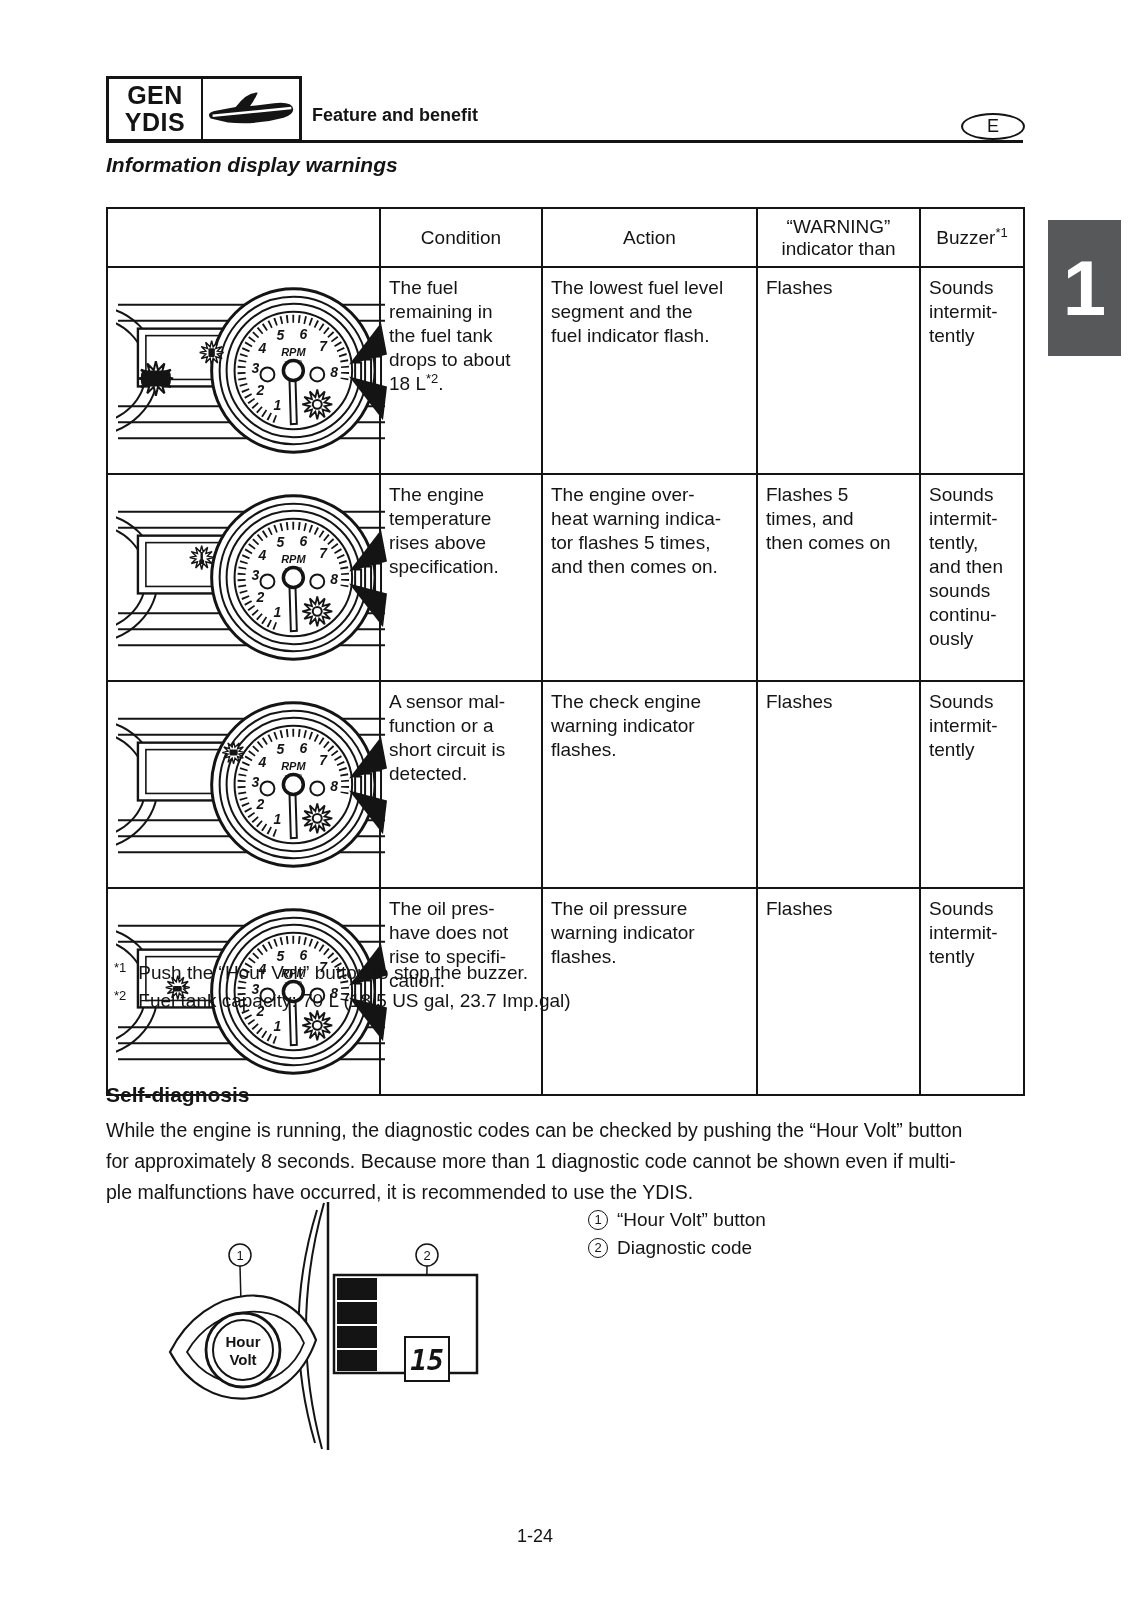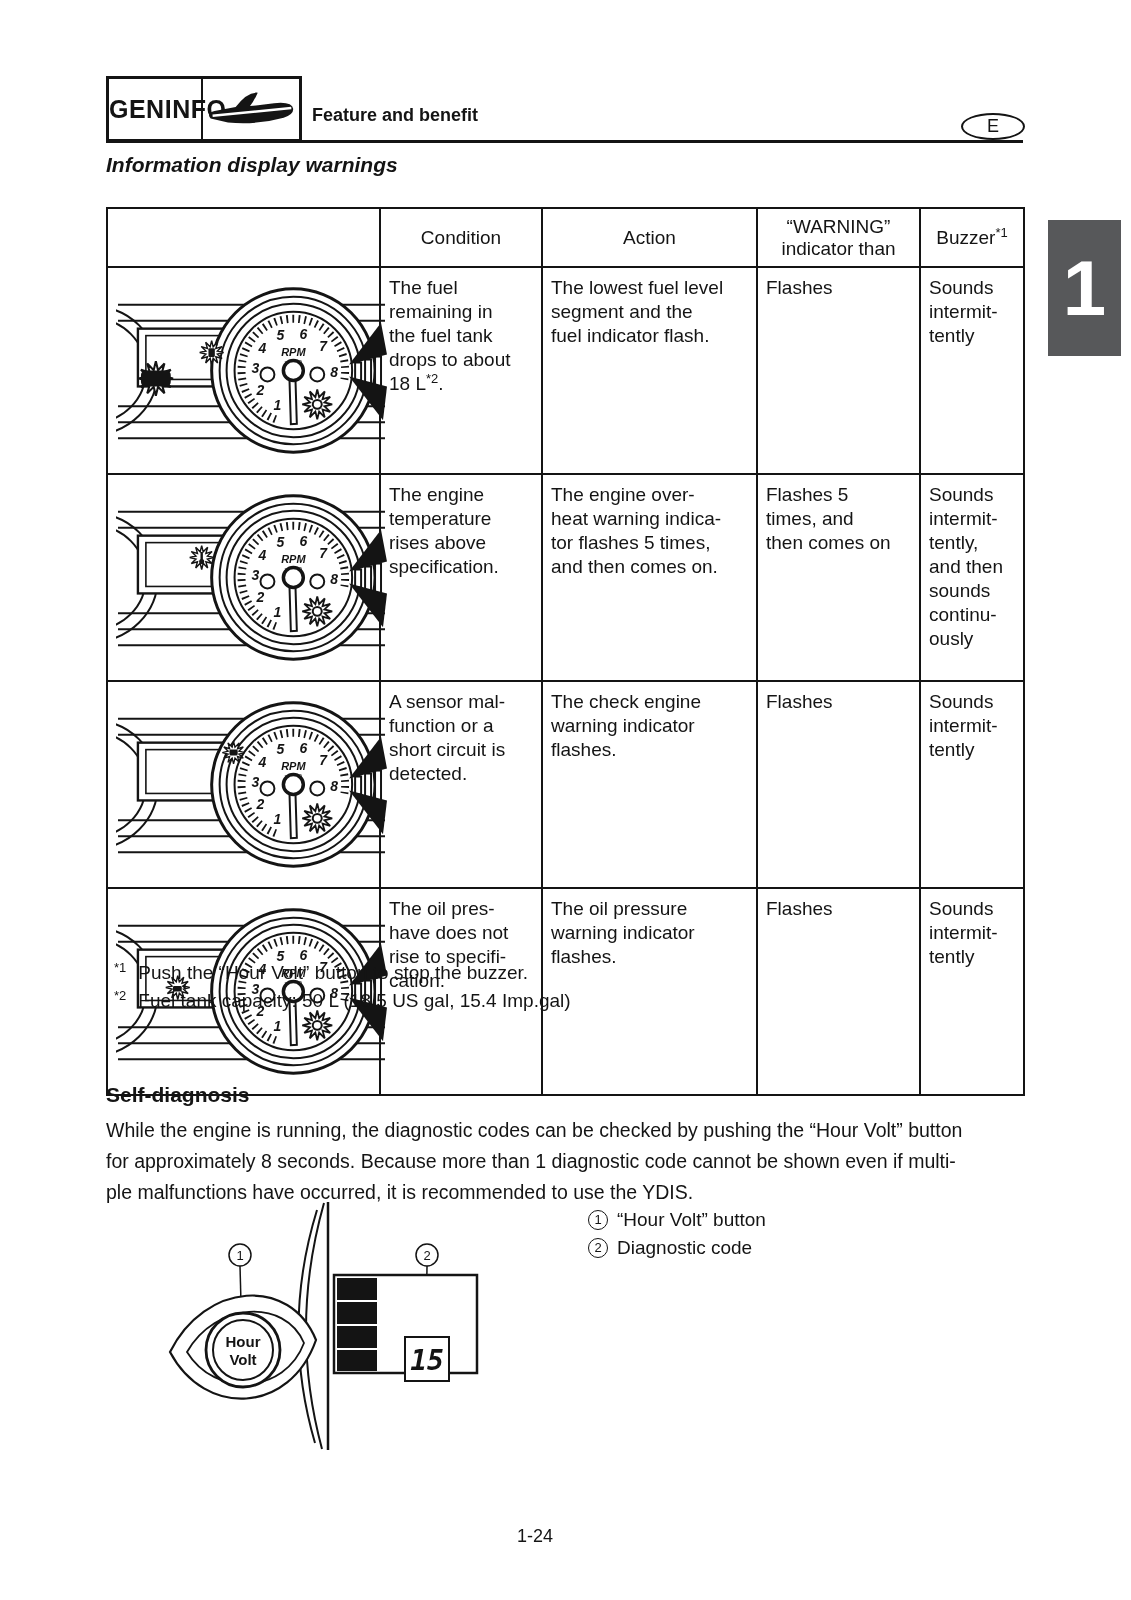--- a/index.html
+++ b/index.html
@@ -2,21 +2,21 @@
 <html><head>
 <meta charset="utf-8">
 <style>
   * { margin:0; padding:0; box-sizing:border-box; }
   body { background:#e8e8e8; font-family:"Liberation Sans", sans-serif; color:#141414; }
   .page { position:relative; width:1131px; height:1600px; background:#ffffff; margin:0 auto; overflow:hidden; }
   .pre { white-space:pre-line; }
 
   
   .genbox { position:absolute; left:106px; top:76px; width:196px; height:66px; border:3px solid #141414; display:flex; }
-  .genbox .txtcell { width:94px; border-right:2px solid #141414; display:flex; flex-direction:row; align-items:center; font-weight:bold; font-size:25px; line-height:27px; letter-spacing:0.5px; }
+  .genbox .txtcell { width:116px; border-right:2px solid #141414; display:flex; flex-direction:column; justify-content:center; align-items:center; font-weight:bold; font-size:25px; line-height:27px; letter-spacing:0.5px; }
   .genbox .iconcell { flex:1; display:flex; align-items:center; justify-content:center; }
   .feature-title { position:absolute; left:312px; top:105px; font-weight:bold; font-size:18px; }
   .e-oval { position:absolute; left:961px; top:113px; width:64px; height:27px; border:2px solid #141414; border-radius:50%; display:flex; align-items:center; justify-content:center; font-size:18px; }
   .header-rule { position:absolute; left:106px; top:140px; width:917px; height:3px; background:#141414; }
   .page-heading { position:absolute; left:106px; top:153px; font-weight:bold; font-size:21px;font-style:italic; }
 
   
   .chapter-tab { position:absolute; left:1048px; top:220px; width:73px; height:136px; background:#57585a; color:#ffffff; display:flex; align-items:center; justify-content:center; font-weight:bold; font-size:78px; font-family:"Liberation Sans", sans-serif; }
 
   
@@ -145,21 +145,21 @@
       </g>
     </g>
   </defs>
 </svg>
 
 <div class="page">
 
   <div class="genbox">
     <div class="txtcell">
       <span>GEN</span>
-      <span>INFO</span>
+      <span>YDIS</span>
     </div>
     <div class="iconcell">
       <svg width="96" height="60" viewBox="0 0 100 60">
         <path d="M8,40 Q3,34 12,32 L34,28 Q46,12 57,13 Q53,22 49,27 L74,24 Q93,22 94,30 Q94,36 84,39 Q55,47 26,44 Z" fill="#141414"></path>
         <path d="M10,37 L92,29" stroke="#ffffff" stroke-width="2.5" fill="none"></path>
       </svg>
     </div>
   </div>
   <div class="feature-title">Feature and benefit</div>
   <div class="e-oval">
@@ -275,21 +275,21 @@
       <td class="pre">Flashes</td>
       <td class="pre">Sounds
 intermit-
 tently</td>
     </tr>
   </tbody>
     </table>
 
   <div class="footnotes">
     <div class="row"><sup class="fn">*1</sup><span>Push the “Hour Volt” button to stop the buzzer.</span></div>
-    <div class="row"><sup class="fn">*2</sup><span>Fuel tank capacity: 50 L (18.5 US gal, 15.4 Imp.gal)</span></div>
+    <div class="row"><sup class="fn">*2</sup><span>Fuel tank capacity: 70 L (18.5 US gal, 23.7 Imp.gal)</span></div>
   </div>
 
   <div class="sd-heading">Self-diagnosis</div>
   <div class="sd-body pre">While the engine is running, the diagnostic codes can be checked by pushing the “Hour Volt” button
 for approximately 8 seconds. Because more than 1 diagnostic code cannot be shown even if multi-
 ple malfunctions have occurred, it is recommended to use the YDIS.</div>
 
   <svg class="illus" width="470" height="255" viewBox="0 0 470 255">
 
     <g>

